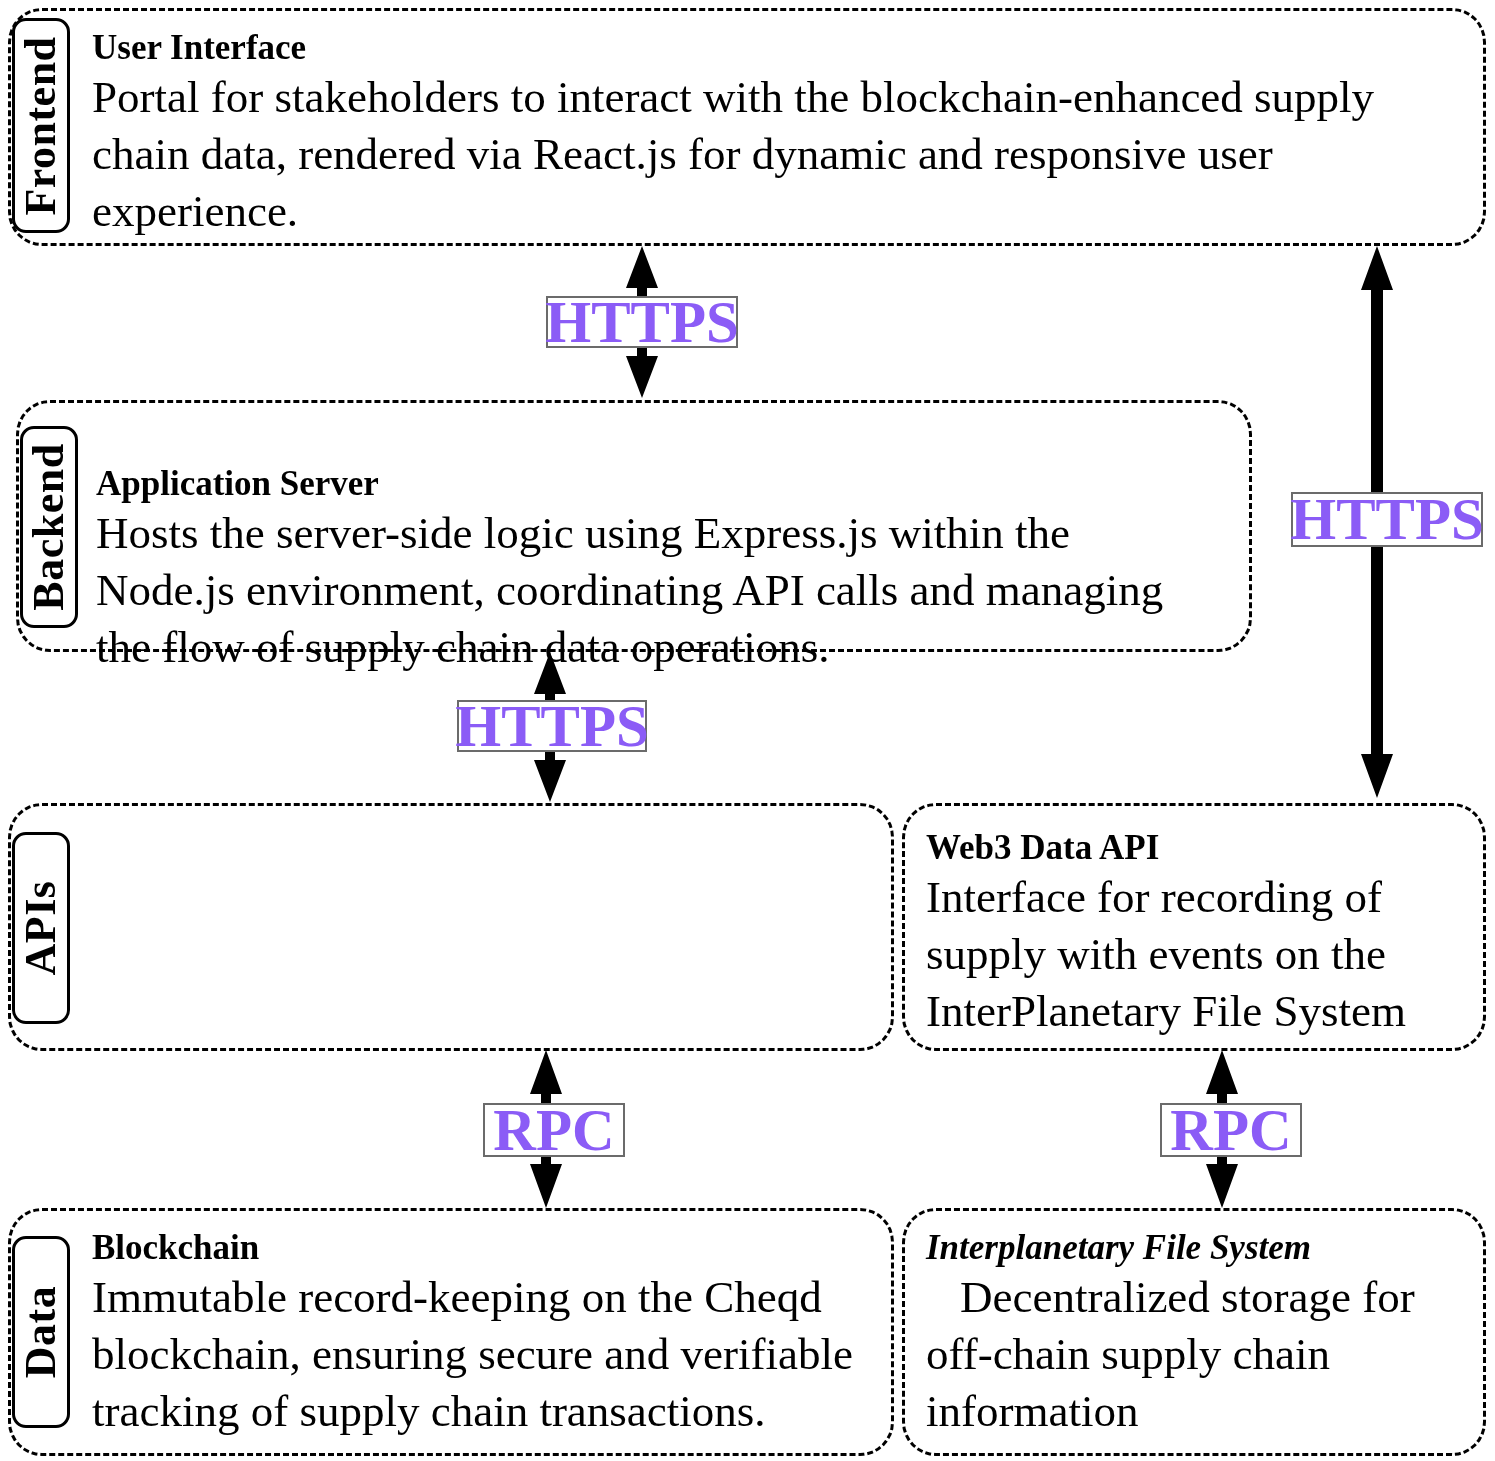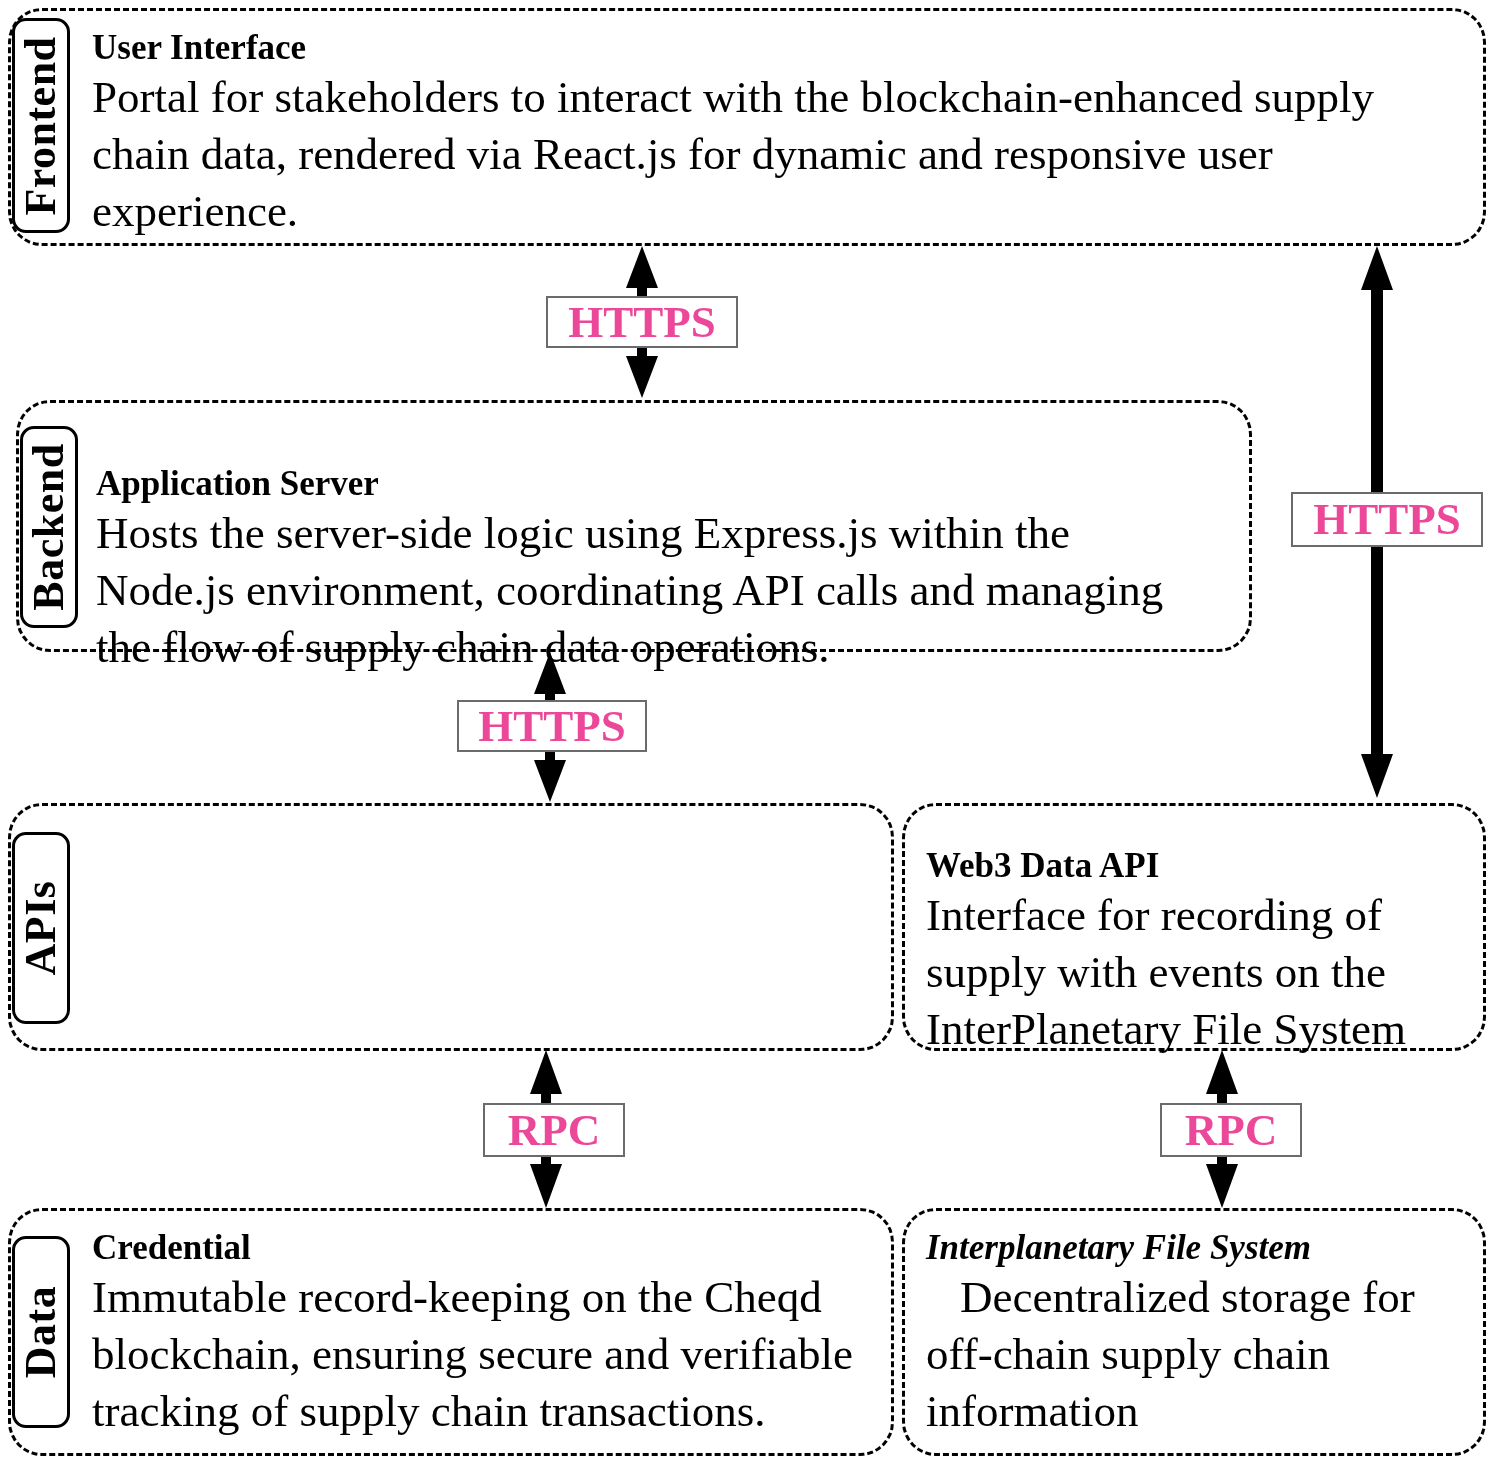--- a/index.html
+++ b/index.html
@@ -93,25 +93,25 @@
     box-sizing: border-box;
     border: 2px solid #6b6b6b;
     background: #ffffff;
     display: flex;
     align-items: center;
     justify-content: center;
     z-index: 8;
   }
   .proto-chip span {
     font-weight: bold;
-    font-size: 45px;
+    font-size: 59px;
     line-height: 1;
     letter-spacing: 0px;
     white-space: nowrap;
-    color: #ec4899;
+    color: #8b5cf6;
   }
 </style>
 </head>
 <body>
 
 <div id="diagram">
 
   <div class="layer-box" style="left:8px; top:8px; width:1478px; height:238px;"></div>
 
   <div class="side-tab" style="left:12px; top:18px; width:58px; height:215px;">
@@ -162,21 +162,21 @@
   </div>
 
   <div class="layer-box" style="left:8px; top:803px; width:886px; height:248px;"></div>
   <div class="layer-box" style="left:902px; top:803px; width:584px; height:248px;"></div>
 
   <div class="side-tab" style="left:12px; top:832px; width:58px; height:192px;">
     <span>APIs</span>
   </div>
 
 
-  <div class="node" style="left:926px; top:828px; width:540px;margin-top:18px;">
+  <div class="node" style="left:926px; top:828px; width:540px;">
     <div class="node-title">Web3 Data API</div>
     <div class="node-body">Interface for recording of supply with events on the InterPlanetary File System</div>
   </div>
 
   <div class="arrow" style="left:524px; top:1050px; width:44px; height:158px;">
     <svg width="44" height="158" viewBox="0 0 44 158">
       <path d="M22 0 L38 44 L27 44 L27 114 L38 114 L22 158 L6 114 L17 114 L17 44 L6 44 Z" fill="#000000"></path>
     </svg>
   </div>
   <div class="proto-chip" style="left:483px; top:1103px; width:142px; height:54px;">
@@ -193,21 +193,21 @@
   </div>
 
   <div class="layer-box" style="left:8px; top:1208px; width:886px; height:248px;"></div>
   <div class="layer-box" style="left:902px; top:1208px; width:584px; height:248px;"></div>
 
   <div class="side-tab" style="left:12px; top:1236px; width:58px; height:192px;">
     <span>Data</span>
   </div>
 
   <div class="node" style="left:92px; top:1228px; width:788px;">
-    <div class="node-title">Credential</div>
+    <div class="node-title">Blockchain</div>
     <div class="node-body">Immutable record-keeping on the Cheqd blockchain, ensuring secure and verifiable tracking of supply chain transactions.</div>
   </div>
 
   <div class="node" style="left:926px; top:1228px; width:556px;">
     <div class="node-title left">Interplanetary File System</div>
     <div class="node-body indent">Decentralized storage for off-chain supply chain information</div>
   </div>
 
 </div>
 

